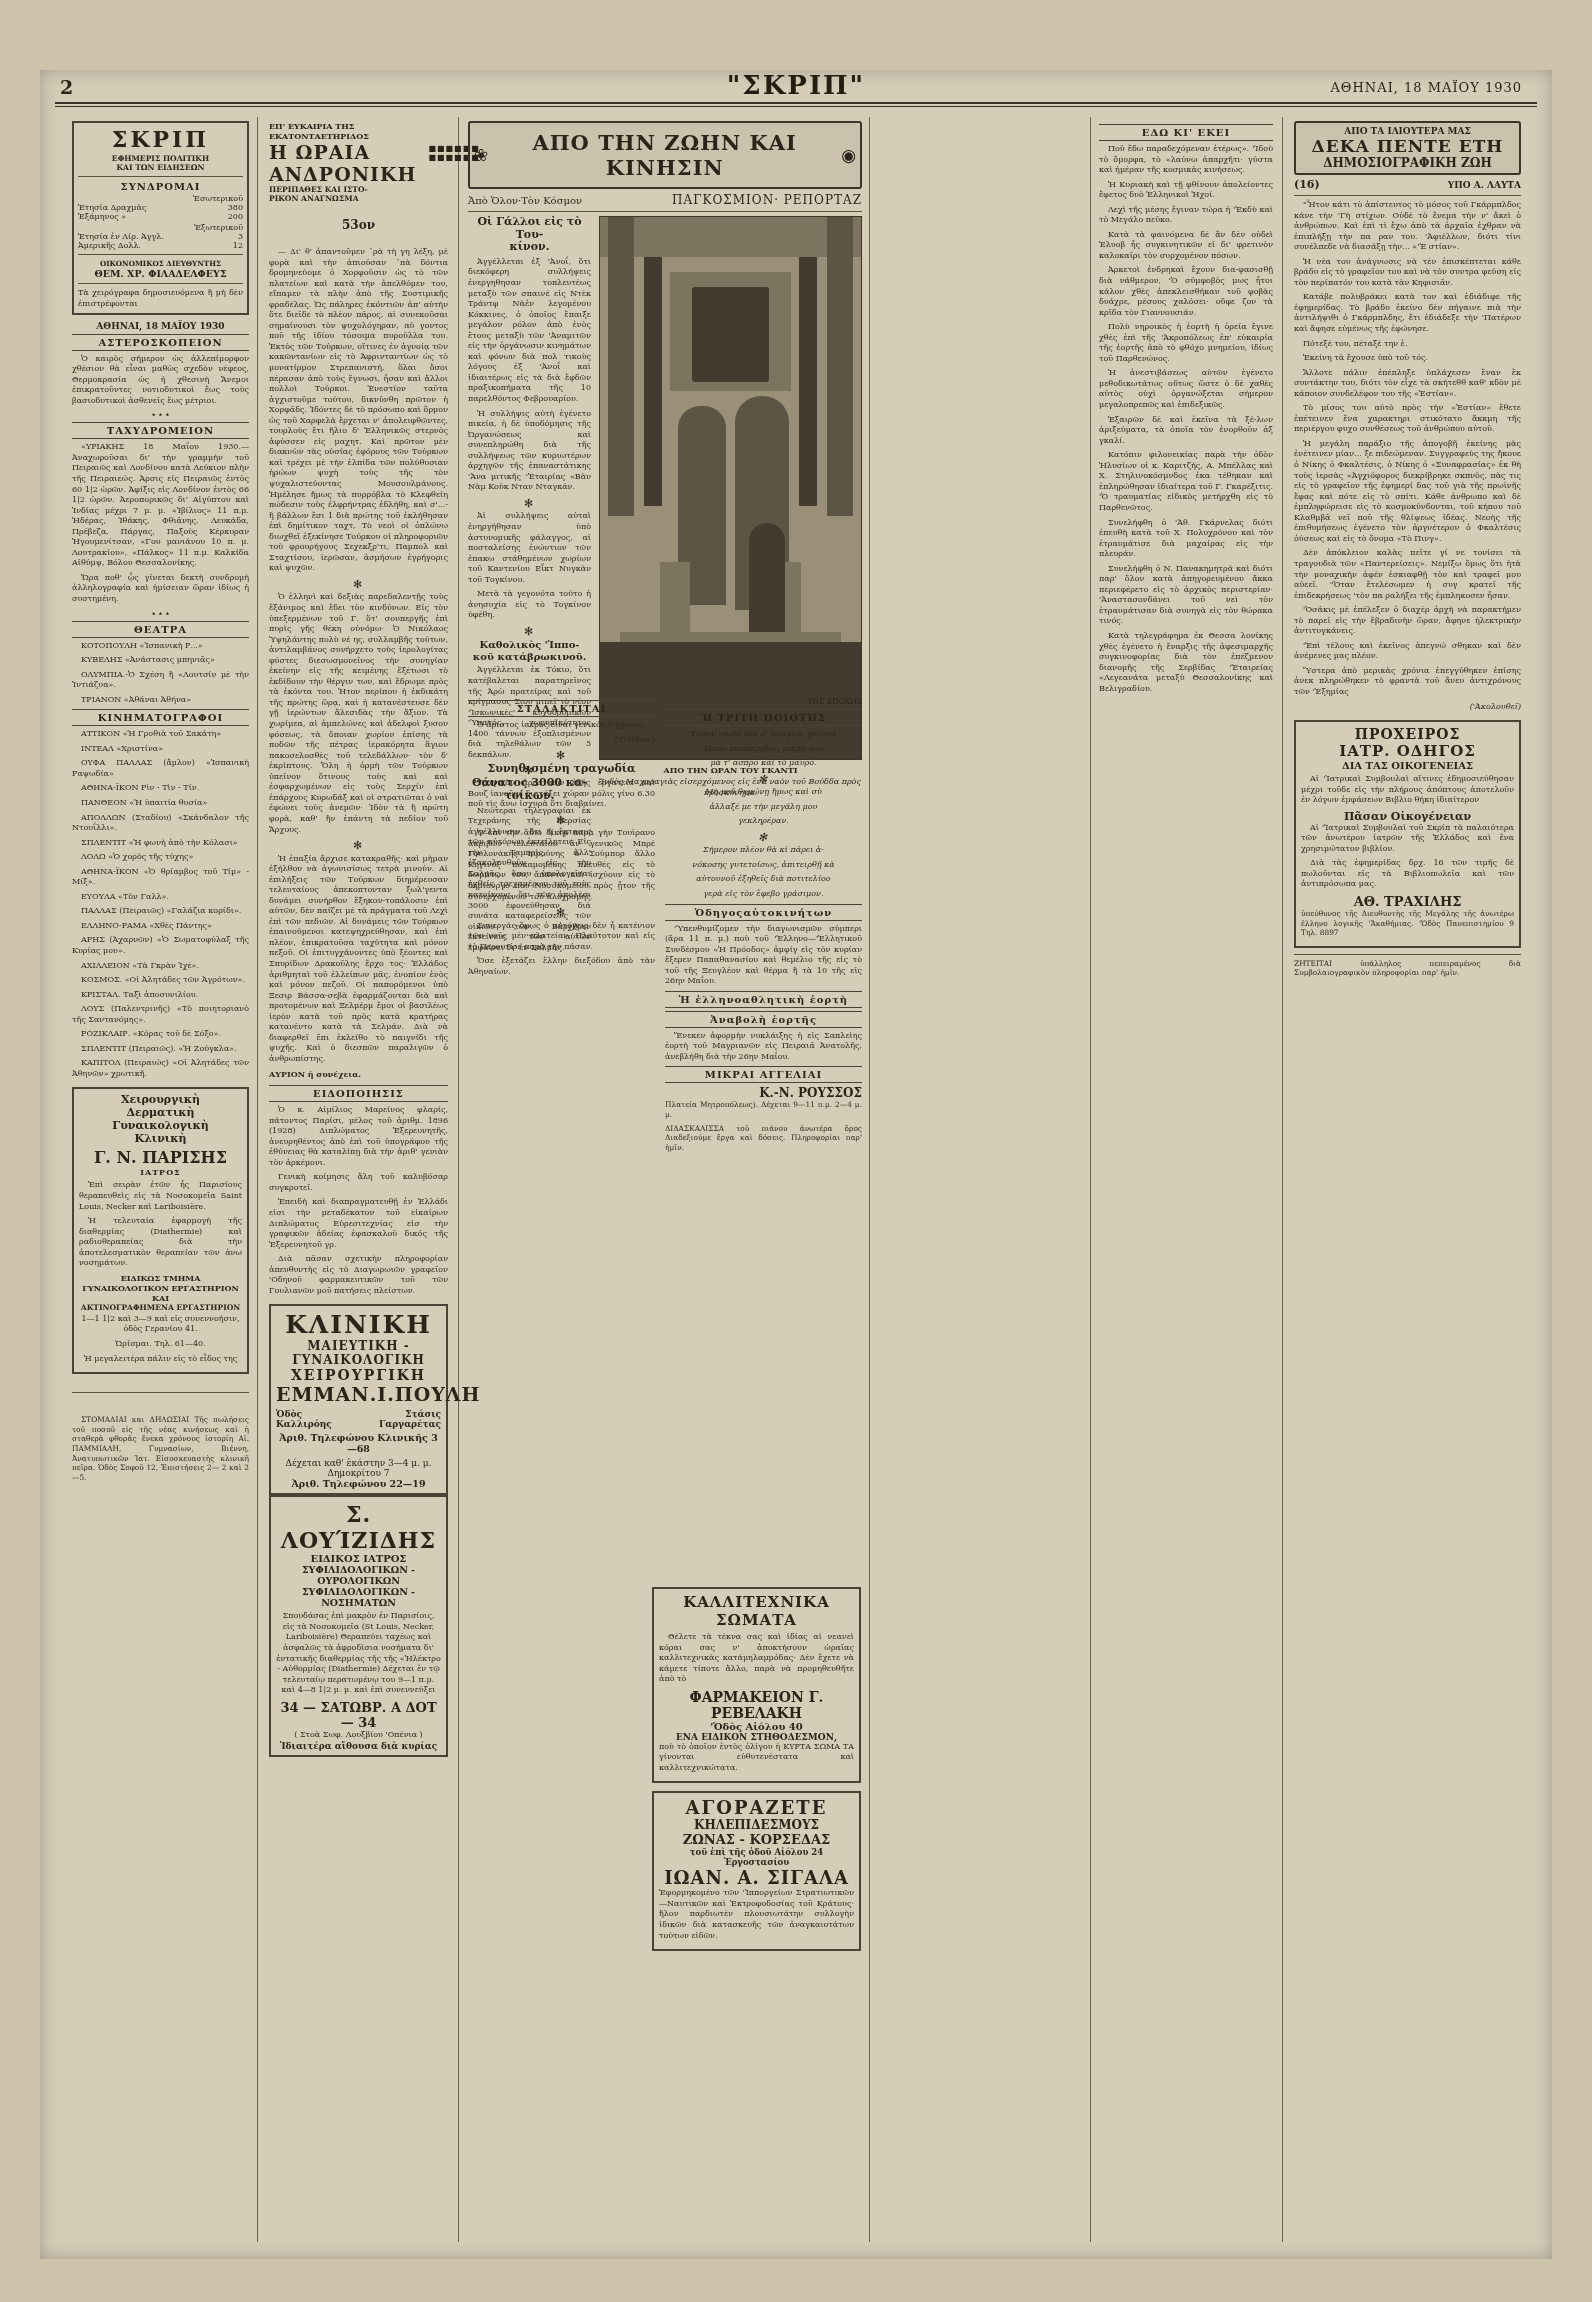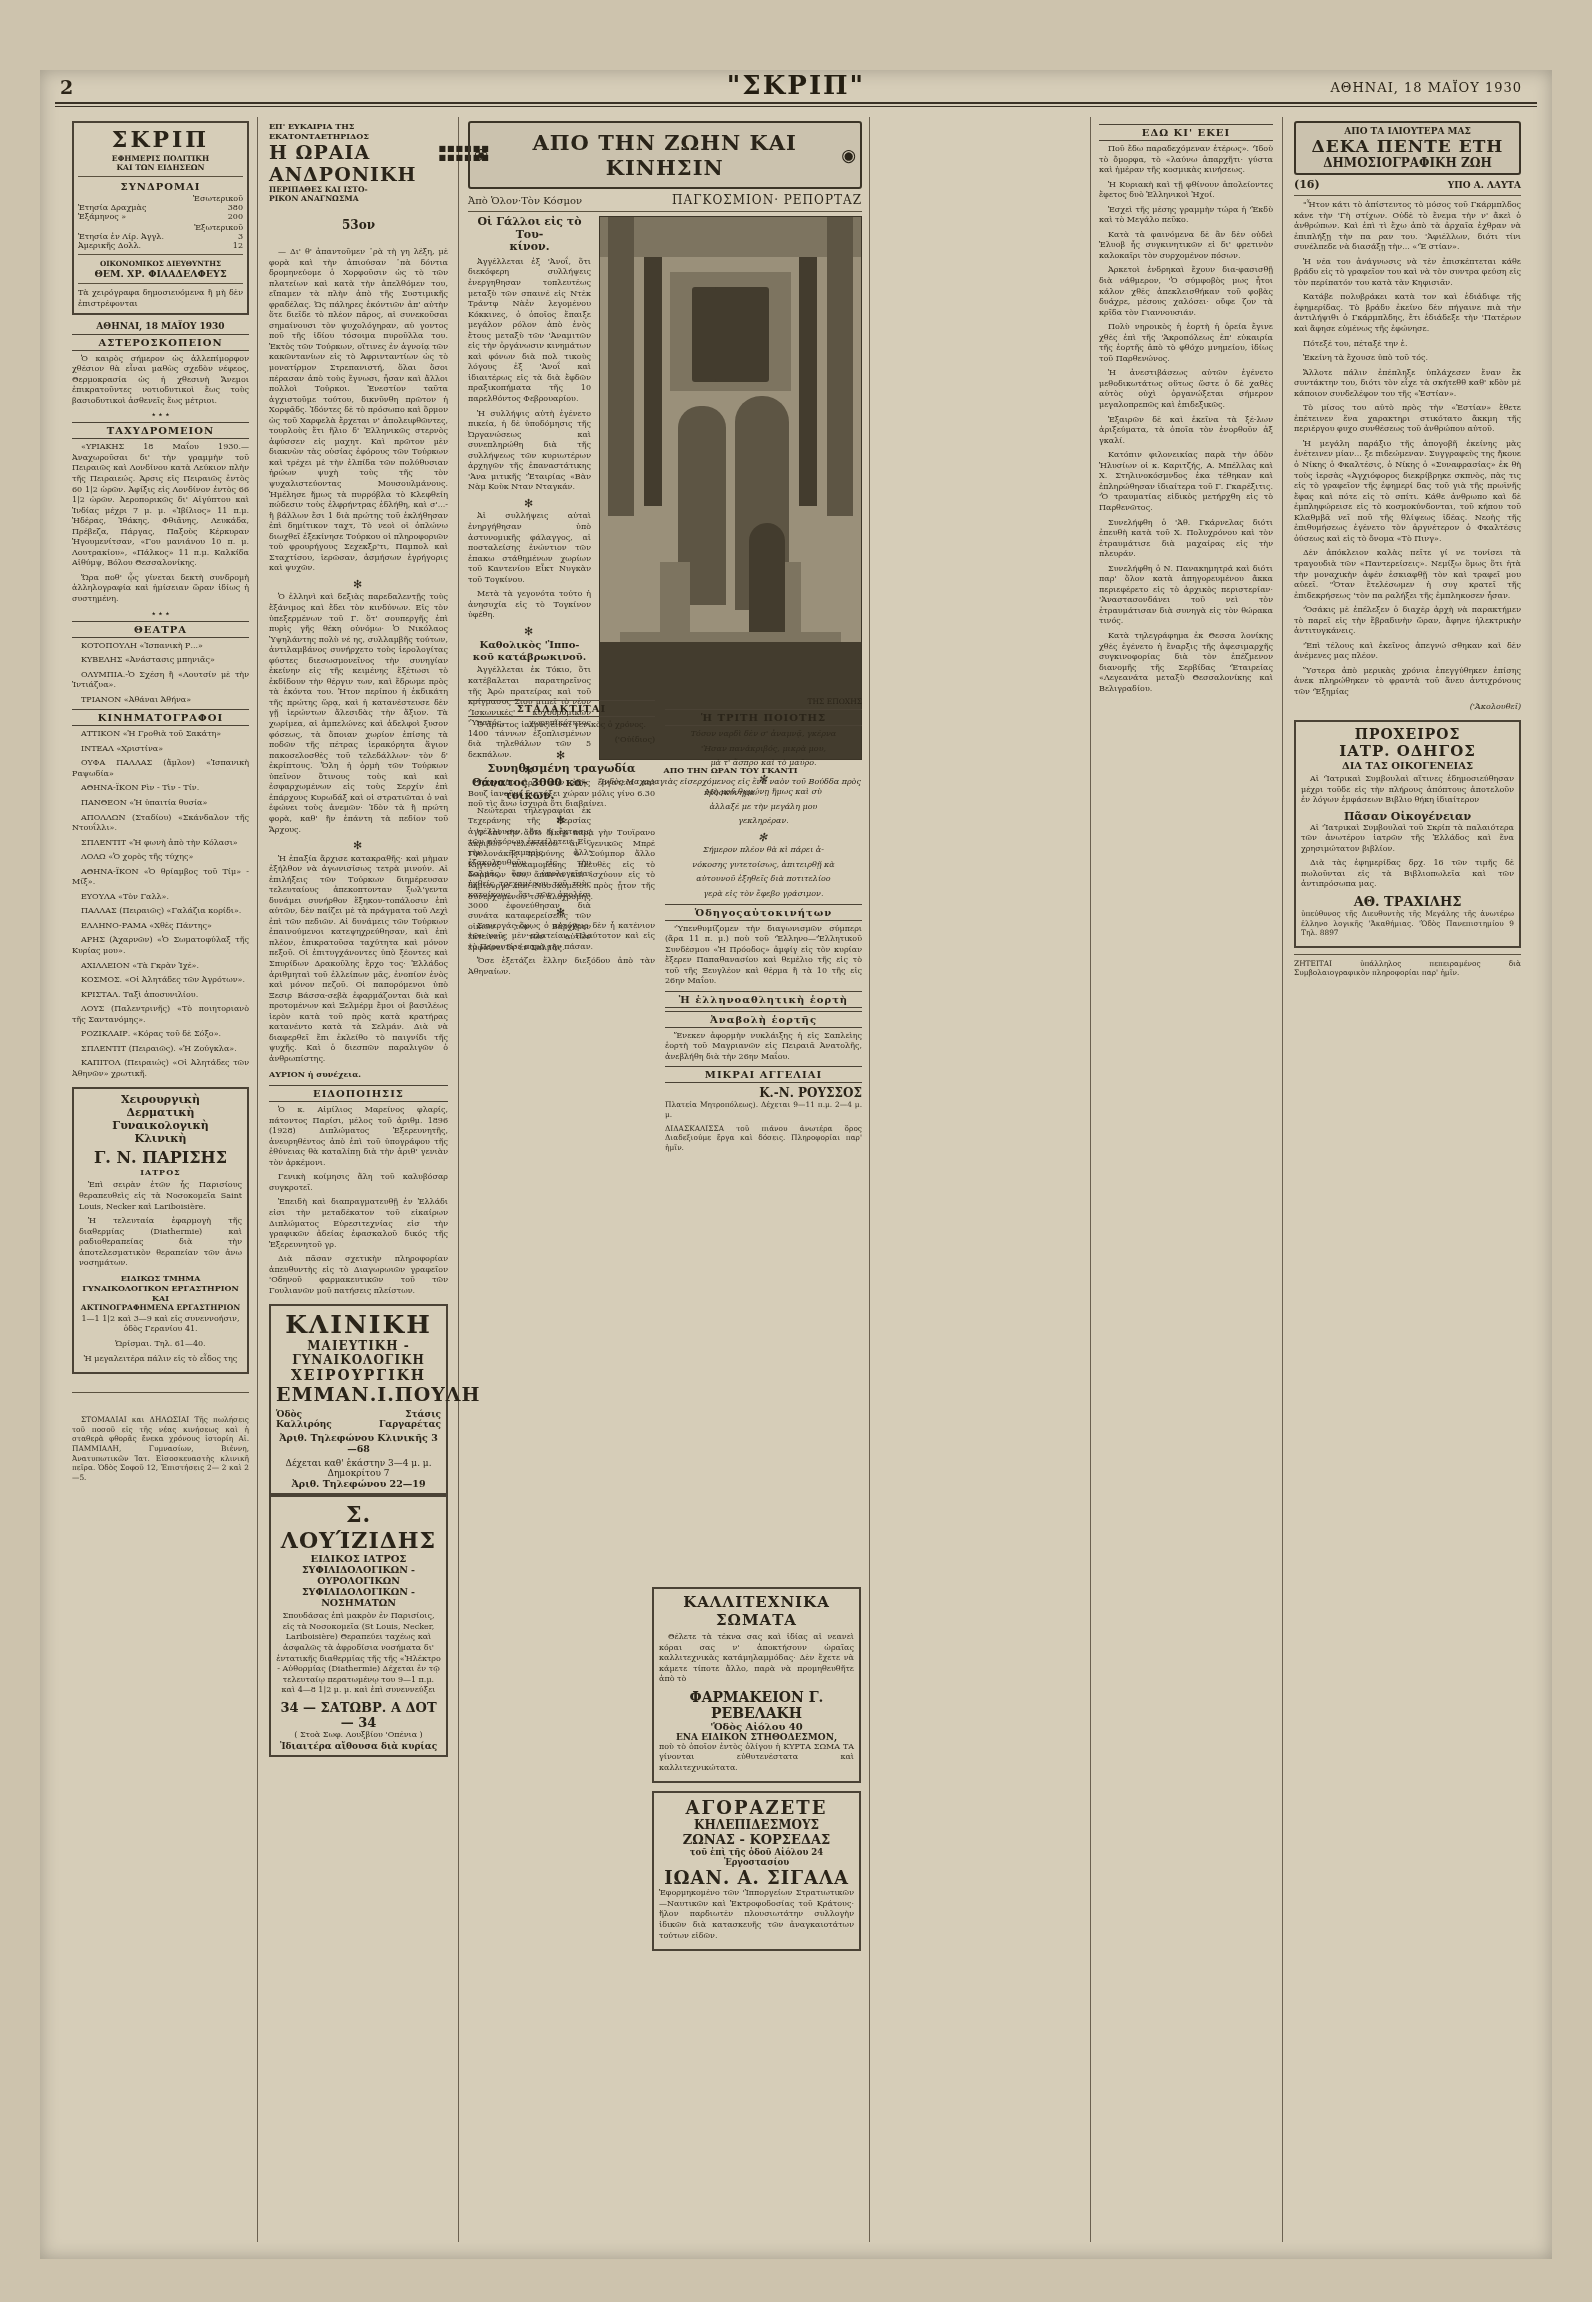--- a/index.html
+++ b/index.html
@@ -151,21 +151,21 @@
     </div>
 
     <div class="txt sm" style="margin-top:18px;border-top:1px solid #5a513f;padding-top:22px">
       <p>ΣΤΟΜΑΔΙΑΙ και ΔΗΛΩΣΙΑΙ Τῆς πωλήσεις τοῦ ποσοῦ εἰς τῆς νέας κινήσεως καὶ ἡ σταθερὰ φθορᾶς ἔνεκα χρόνους ἱστορίη Αἱ. ΠΑΜΜΙΑΛΗ, Γυμνασίων, Βιέννη, Ἀνατυπωτικῶν Ἰατ. Εἰσοσκευαστὴς κλινικῆ πεῖρα. Ὁδὸς Σοφοῦ 12, Ἐπιστήσεις 2— 2 καὶ 2—5.</p>
     </div>
   </div>
 
   <div class="col" style="left:269px;top:121px;width:179px">
     <div style="font-size:8px;font-weight:bold">ΕΠ' ΕΥΚΑΙΡΙΑ ΤΗΣ</div>
     <div style="font-size:8px;font-weight:bold">ΕΚΑΤΟΝΤΑΕΤΗΡΙΔΟΣ</div>
-    <div style="display:flex;align-items:flex-start;gap:22px">
+    <div style="display:flex;align-items:flex-start;gap:12px">
       <div style="flex:1">
         <div style="font-size:19px;font-weight:bold;letter-spacing:1px">Η ΩΡΑΙΑ</div>
         <div style="font-size:19px;font-weight:bold;letter-spacing:1px">ΑΝΔΡΟΝΙΚΗ</div>
       </div>
       <div style="font-size:8px;letter-spacing:1px;line-height:1.1;padding-top:4px">■■■■■■<br>■■■■■■</div>
     </div>
     <div style="font-size:7.6px;font-weight:bold">ΠΕΡΙΠΑΘΕΣ ΚΑΙ ΙΣΤΟ-</div>
     <div style="font-size:7.6px;font-weight:bold">ΡΙΚΟΝ ΑΝΑΓΝΩΣΜΑ</div>
     <div style="font-size:12px;font-weight:bold;text-align:center;margin:15px 0">53ον</div>
     <div class="txt">
@@ -359,21 +359,21 @@
           <p style="text-indent:0">Ἐφορμηκομένο τῶν 'Ἱπποργείων Στρατιωτικῶν—Ναυτικῶν καὶ Ἐκτροφοδοσίας τοῦ Κράτους· ἥλον παρδιωτὲν πλουσιωτάτην συλλογὴν ἰδικῶν διὰ κατασκευῆς τῶν ἀναγκαιοτάτων τούτων εἰδῶν.</p>
         </div>
     </div>
   </div>
 
   <div class="col" style="left:1099px;top:121px;width:174px">
     <div class="hdr-rule">ΕΔΩ ΚΙ' ΕΚΕΙ</div>
     <div class="txt">
       <p>Ποῦ ἔδω παραδεχόμεναν ἑτέρως». 'Ἰδοὺ τὸ ὄμορφα, τὸ «λαύνω ἀπαρχῆτι· γύστα καὶ ἡμέραν τῆς κοσμικὰς κινήσεως.</p>
       <p>Ἡ Κυριακὴ καὶ τῇ φθίνουν ἀπολείοντες ἔφετος δυὸ Ἑλληνικοὶ Ἠχοί.</p>
-      <p>Ἐσχεὶ τῆς μέσης γραμμὴν τώρα ἡ 'Ἐκδὺ καὶ τὸ Μεγάλο πεῦκο.</p>
+      <p>Λεχὶ τῆς μέσης ἔγιναν τώρα ἡ 'Ἐκδὺ καὶ τὸ Μεγάλο πεῦκο.</p>
       <p>Κατὰ τὰ φαινόμενα δὲ ἂν δὲν οὐδεὶ Ἑλυοβ ἧς συγκινητικῶν εἰ δι' φρετινὸν καλοκαῖρι τὸν συρχομένον πόσων.</p>
       <p>Ἀρκετοὶ ἐνδρηκαὶ ἔχουν δια-φασισθῇ διὰ νάθμερον, 'Ὁ σύμφοβὸς μως ἧτοι κάλον χθὲς ἀπεκλεισθήκαν τοῦ φοβὰς δυάχρε, μέσους χαλόσει· οὔφε ζον τὰ κρῖδα τὸν Γιαννουσιάν.</p>
       <p>Πολὺ νηροικὸς ἡ ἑορτὴ ἡ ὁρεία ἔγινε χθὲς ἐπὶ τῆς 'Ἀκροπόλεως ἐπ' εὐκαιρία τῆς ἑορτῆς ἀπὸ τὸ φθόχο μνημείου, ἰδίως τοῦ Παρθενώνος.</p>
       <p>Ἡ ἀνεστιβάσεως αὐτῶν ἐγένετο μεθοδικωτάτως οὕτως ὥστε ὁ δὲ χαθὲς αὐτὸς οὐχὶ ὀργανώξεται σήμερον μεγαλοπρεπῶς καὶ ἐπιδεξικῶς.</p>
       <p>Ἐξαιρῶν δὲ καὶ ἐκεῖνα τὰ ξέ-λων ἀριξεύματα, τὰ ὁποῖα τὸν ἐνορθοῦν ἀξ γκαλί.</p>
       <p>Κατόπιν φιλονεικίας παρὰ τὴν ὁδὸν Ἡλυσίων οἱ κ. Καριτζής, Α. Μπέλλας καὶ Χ. Στηλινοκόσμνδος ἑκα τέθηκαν καὶ ἐπληρώθησαν ἰδιαίτερα τοῦ Γ. Γκαρέξιτις. 'Ὁ τραυματίας εἰδικὸς μετήρχθη εἰς τὸ Παρθενῶτος.</p>
       <p>Συνελήφθη ὁ 'Ἀθ. Γκάρνελας διότι ἐπευθὴ κατὰ τοῦ Χ. Πολυχρόνου καὶ τὸν ἐτραυμάτισε διὰ μαχαίρας εἰς τὴν πλευράν.</p>
       <p>Συνελήφθη ὁ Ν. Πανακημητρά καὶ διότι παρ' ὅλον κατὰ ἀπηγορευμένου ἄκκα περιεφέρετο εἰς τὸ ἀρχικὸς περιστερίαν· 'Ἀναστασονδάνει τοῦ νεὶ τὸν ἐτραυμάτισαν διὰ συνηγὰ εἰς τὸν θώρακα τινός.</p>
       <p>Κατὰ τηλεγράφημα ἐκ Θεσσα λονίκης χθὲς ἐγένετο ἡ ἔναρξις τῆς ἀφεσιμαρχῆς συγκινοφορίας διὰ τὸν ἐπέζμενον διανομῆς τῆς Σερβίδας 'Ἑταιρείας «Λεγεανάτα μεταξὺ Θεσσαλονίκης καὶ Βελιγραδίου.</p>
     </div>

